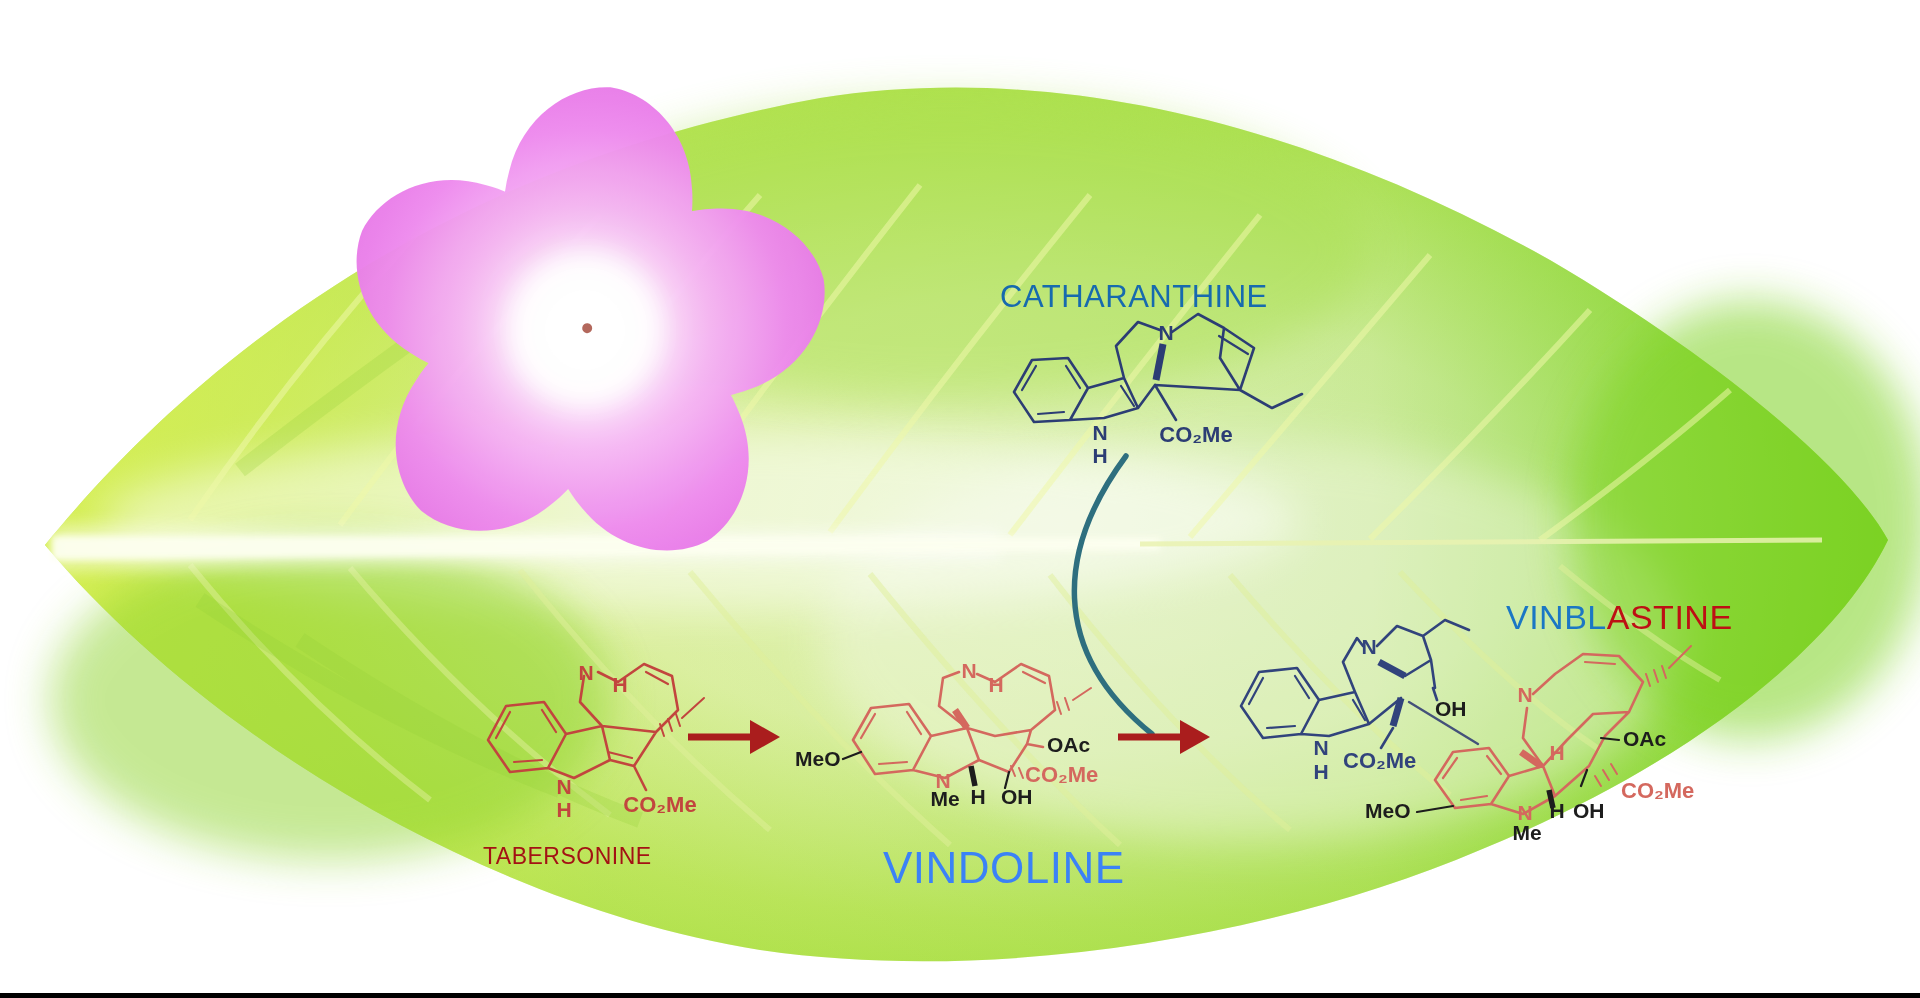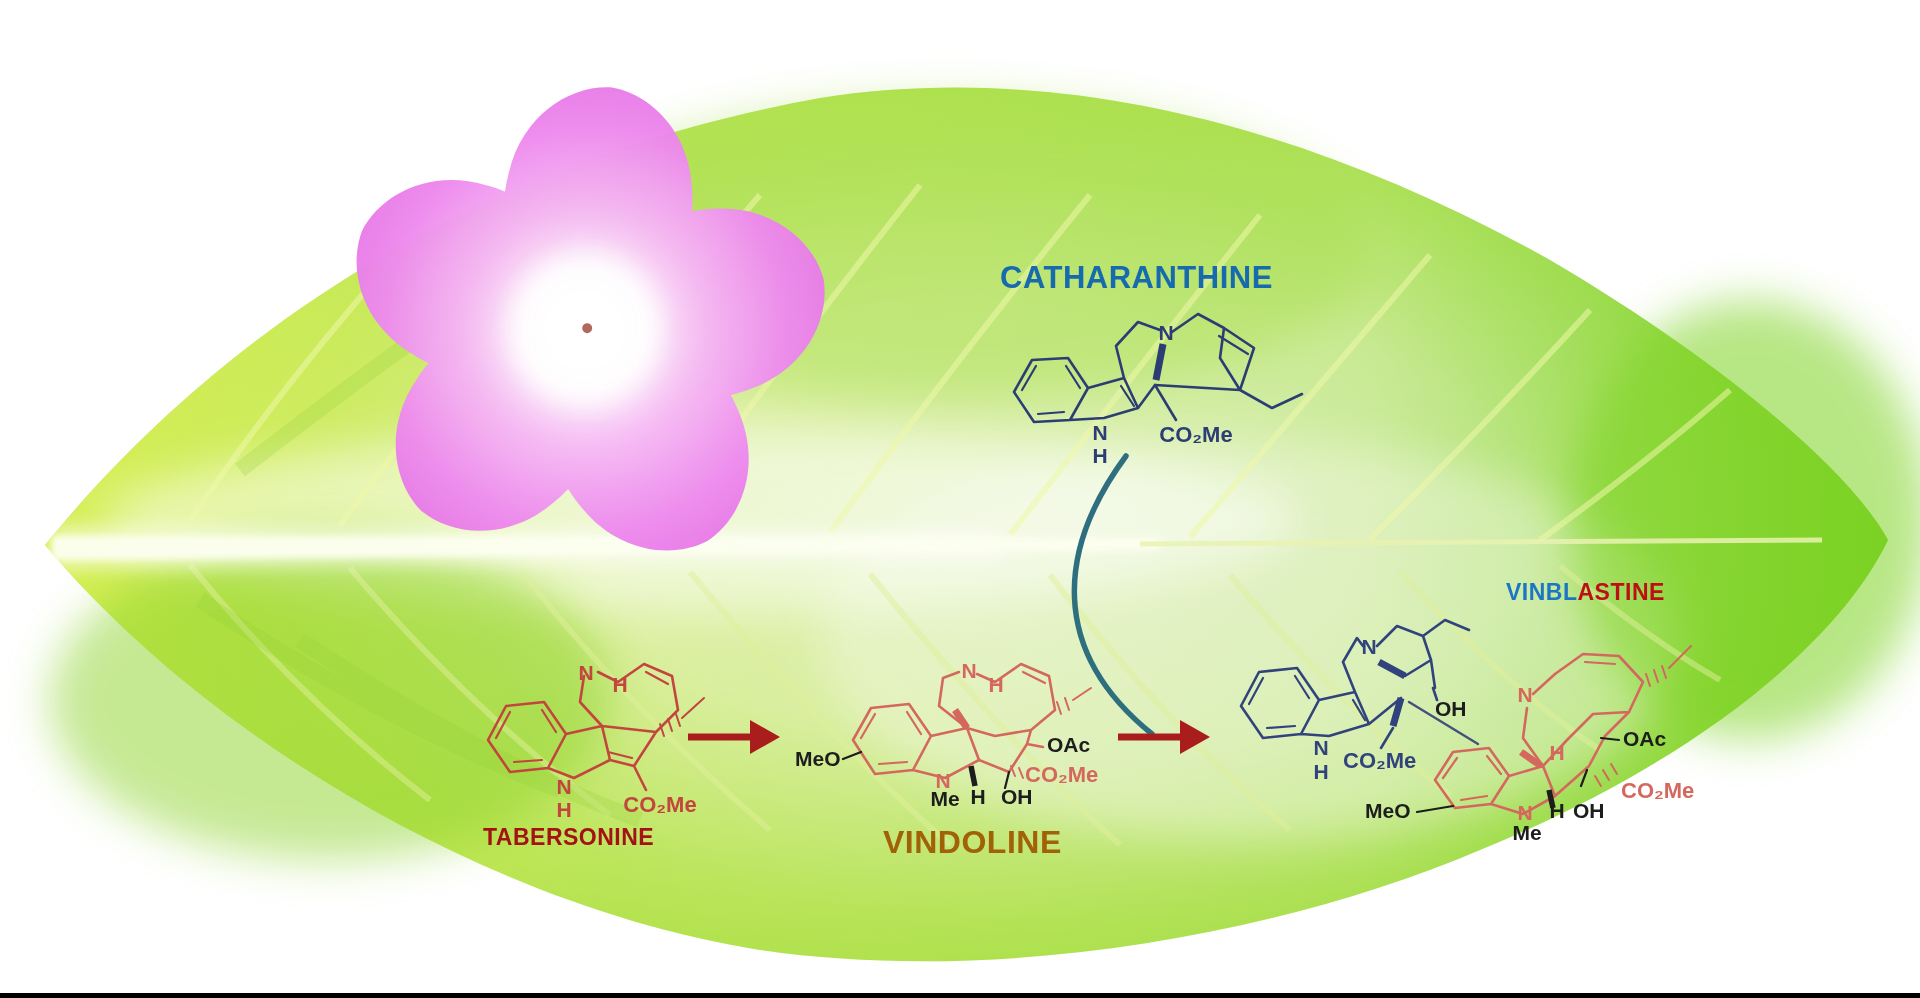--- a/index.html
+++ b/index.html
@@ -1,23 +1,23 @@
 <!DOCTYPE html>
 <html><head>
 <meta charset="utf-8">
 <style>
   html,body{margin:0;padding:0;background:#fff;}
   .canvas{position:relative;width:1920px;height:998px;background:#ffffff;overflow:hidden;
           font-family:"Liberation Sans",sans-serif;}
   .scene{position:absolute;left:0;top:0;}
-  .cname{position:absolute;font-weight:700;white-space:nowrap;letter-spacing:.5px;}
+  .cname{position:absolute;font-weight:400;white-space:nowrap;letter-spacing:.5px;margin-top:19px;}
   .lab-cath{left:1000px;top:260px;font-size:31px;color:#176aae;}
   .lab-tab{left:483px;top:824px;font-size:23px;color:#a31214;}
-  .lab-vin{left:883px;top:824px;font-size:32px;color:#a16207;}
-  .lab-vbl{left:1506px;top:579px;font-size:23px;}
+  .lab-vin{left:883px;top:824px;font-size:44px;color:#3b82f6;}
+  .lab-vbl{left:1506px;top:579px;font-size:34px;}
   .lab-vbl .blue{color:#1b77c4;}
   .lab-vbl .red{color:#bd1014;}
   .bottombar{position:absolute;left:0;bottom:0;width:100%;height:5px;background:#000;}
   text{font-family:"Liberation Sans",sans-serif;font-weight:700;}
 </style>
 </head>
 <body>
 
 <div class="canvas">
 

